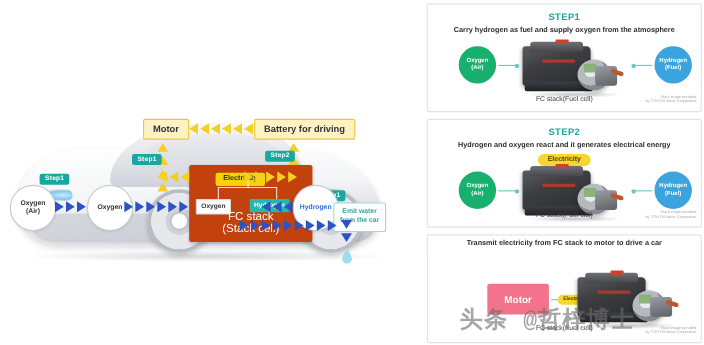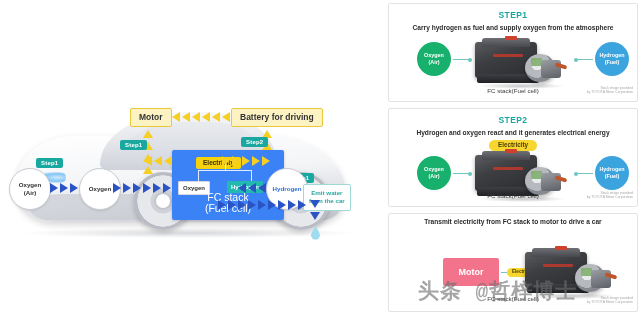--- a/index.html
+++ b/index.html
@@ -64,21 +64,21 @@
     display:flex;flex-direction:column;align-items:center;justify-content:center;
     font-size:6.2px;color:#333;font-weight:bold;line-height:1.25;box-shadow:0 1px 2px rgba(0,0,0,.10);
   }
   .whitecircle.blue{color:#2b6fd4;}
   .whitebox-note{
     background:#fff;border:1px solid #9fd8d4;border-radius:2px;
     color:#2ba8a0;font-size:6.2px;font-weight:bold;text-align:center;
     padding:4px 5px;line-height:1.35;white-space:nowrap;
   }
   .fcstack{
-    background:#3b82f6;border-radius:2px;color:#fff;
+    background:#c2410c;border-radius:2px;color:#fff;
     width:112px;height:70px;box-shadow:0 1px 3px rgba(0,0,0,.18);
   }
   .fc-title{position:absolute;left:0;right:0;bottom:5px;text-align:center;font-size:10.5px;line-height:1.1;color:#ffffff;}
   .elec-badge{
     position:absolute;left:24px;top:7px;background:#f6d20d;color:#3a3000;
     font-size:6.5px;font-weight:bold;padding:2.5px 7px;border-radius:2px;white-space:nowrap;line-height:1;
   }
   .fc-sub{
     position:absolute;top:31px;font-size:6px;font-weight:bold;padding:3px 4px;border-radius:1px;line-height:1;white-space:nowrap;
   }
@@ -224,21 +224,21 @@
     <div class="abs tealbadge" style="left:241px;top:137px;">Step2</div>
     <div class="abs tealbadge" style="left:287px;top:173px;">Step1</div>
 
     <div class="abs fcstack" style="left:172px;top:150px;">
       <div class="elec-badge">Electricity</div>
       <div class="fc-connector"></div>
       <div class="fc-sub ox">Oxygen</div>
       <div class="fc-sub hy">Hydrogen</div>
       <div class="fc-title">
         <div>FC stack</div>
-        <div>(Fuel cell)</div>
+        <div>(Stack cell)</div>
       </div>
     </div>
 
     <div class="abs arr yl" style="left:144px;top:156px;"></div>
     <div class="abs arr yl" style="left:154px;top:156px;"></div>
     <div class="abs arr yl" style="left:164px;top:156px;"></div>
 
     <div class="abs arr yr" style="left:222px;top:156px;"></div>
     <div class="abs arr yr" style="left:232px;top:156px;"></div>
     <div class="abs arr yr" style="left:242px;top:156px;"></div>

